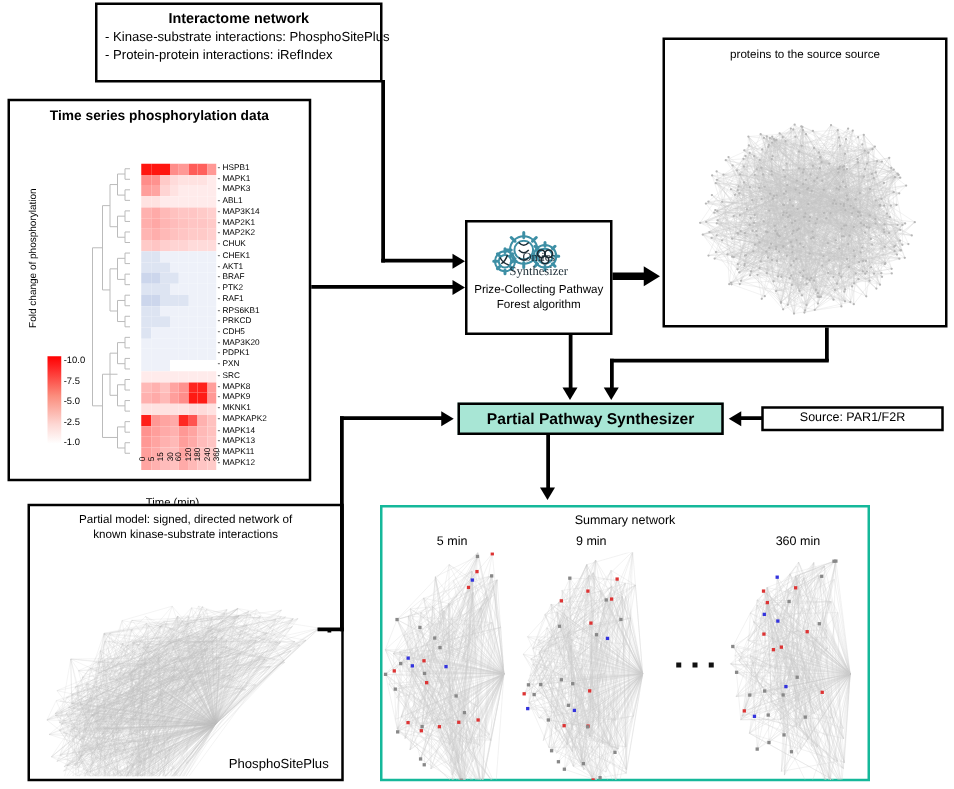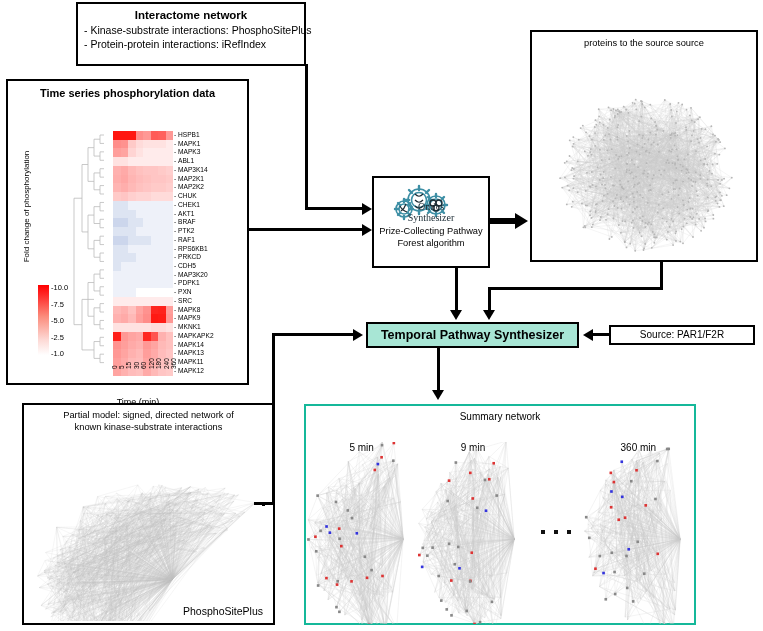--- a/index.html
+++ b/index.html
@@ -59,21 +59,21 @@
   
   #partial{left:22px;top:403px;width:253px;height:222px;}
   #partial .cap{font-size:9.3px;line-height:11.5px;text-align:center;padding:5px 8px 0 8px;}
   #psp-label{position:absolute;right:10px;bottom:6px;font-size:10.5px;}
 
   
   #summary{left:304px;top:404px;width:392px;height:221px;border:2px solid #15b89a;}
   #sum-title{font-size:10px;text-align:center;margin-top:5px;}
   .panels{position:absolute;left:0;top:20px;right:0;bottom:0;display:flex;}
   .panel{flex:1 1 0;position:relative;}
-  .panel .plab{font-size:10px;text-align:center;margin-top:16px;}
+  .panel .plab{font-size:10px;text-align:center;margin-top:2px;}
   .fan{position:absolute;left:0;right:0;top:16px;bottom:4px;}
   .dots{flex:0 0 54px;position:relative;}
   .dots .d{position:absolute;top:104px;width:4px;height:4px;background:#111;}
 
   
   .ln{position:absolute;background:#000;}
   .ah{position:absolute;width:0;height:0;}
   .ah-r{border-top:6px solid transparent;border-bottom:6px solid transparent;border-left:10px solid #000;}
   .ah-l{border-top:6px solid transparent;border-bottom:6px solid transparent;border-right:10px solid #000;}
   .ah-d{border-left:6px solid transparent;border-right:6px solid transparent;border-top:10px solid #000;}
@@ -944,21 +944,21 @@
       <circle cx="118.3" cy="14.6" r="0.9" fill="#b6b6b6"></circle>
       <circle cx="100.8" cy="122.2" r="0.9" fill="#b6b6b6"></circle>
       <circle cx="59.9" cy="49.5" r="0.9" fill="#b6b6b6"></circle>
       <circle cx="94.6" cy="106.9" r="0.9" fill="#b6b6b6"></circle>
       <circle cx="108.1" cy="104.9" r="0.9" fill="#b6b6b6"></circle>
       <circle cx="142.0" cy="43.6" r="0.9" fill="#b6b6b6"></circle>
     </svg>
 </div>
 
 <div class="box" id="tps">
-  <span>Temporal Pathway Synthesizer</span>
+  <span>Partial Pathway Synthesizer</span>
 </div>
 
 <div class="box" id="source">
   <span>Source: PAR1/F2R</span>
 </div>
 
 <div class="box" id="partial">
   <div class="cap">
     <div>Partial model: signed, directed network of</div>
     <div>known kinase-substrate interactions</div>

